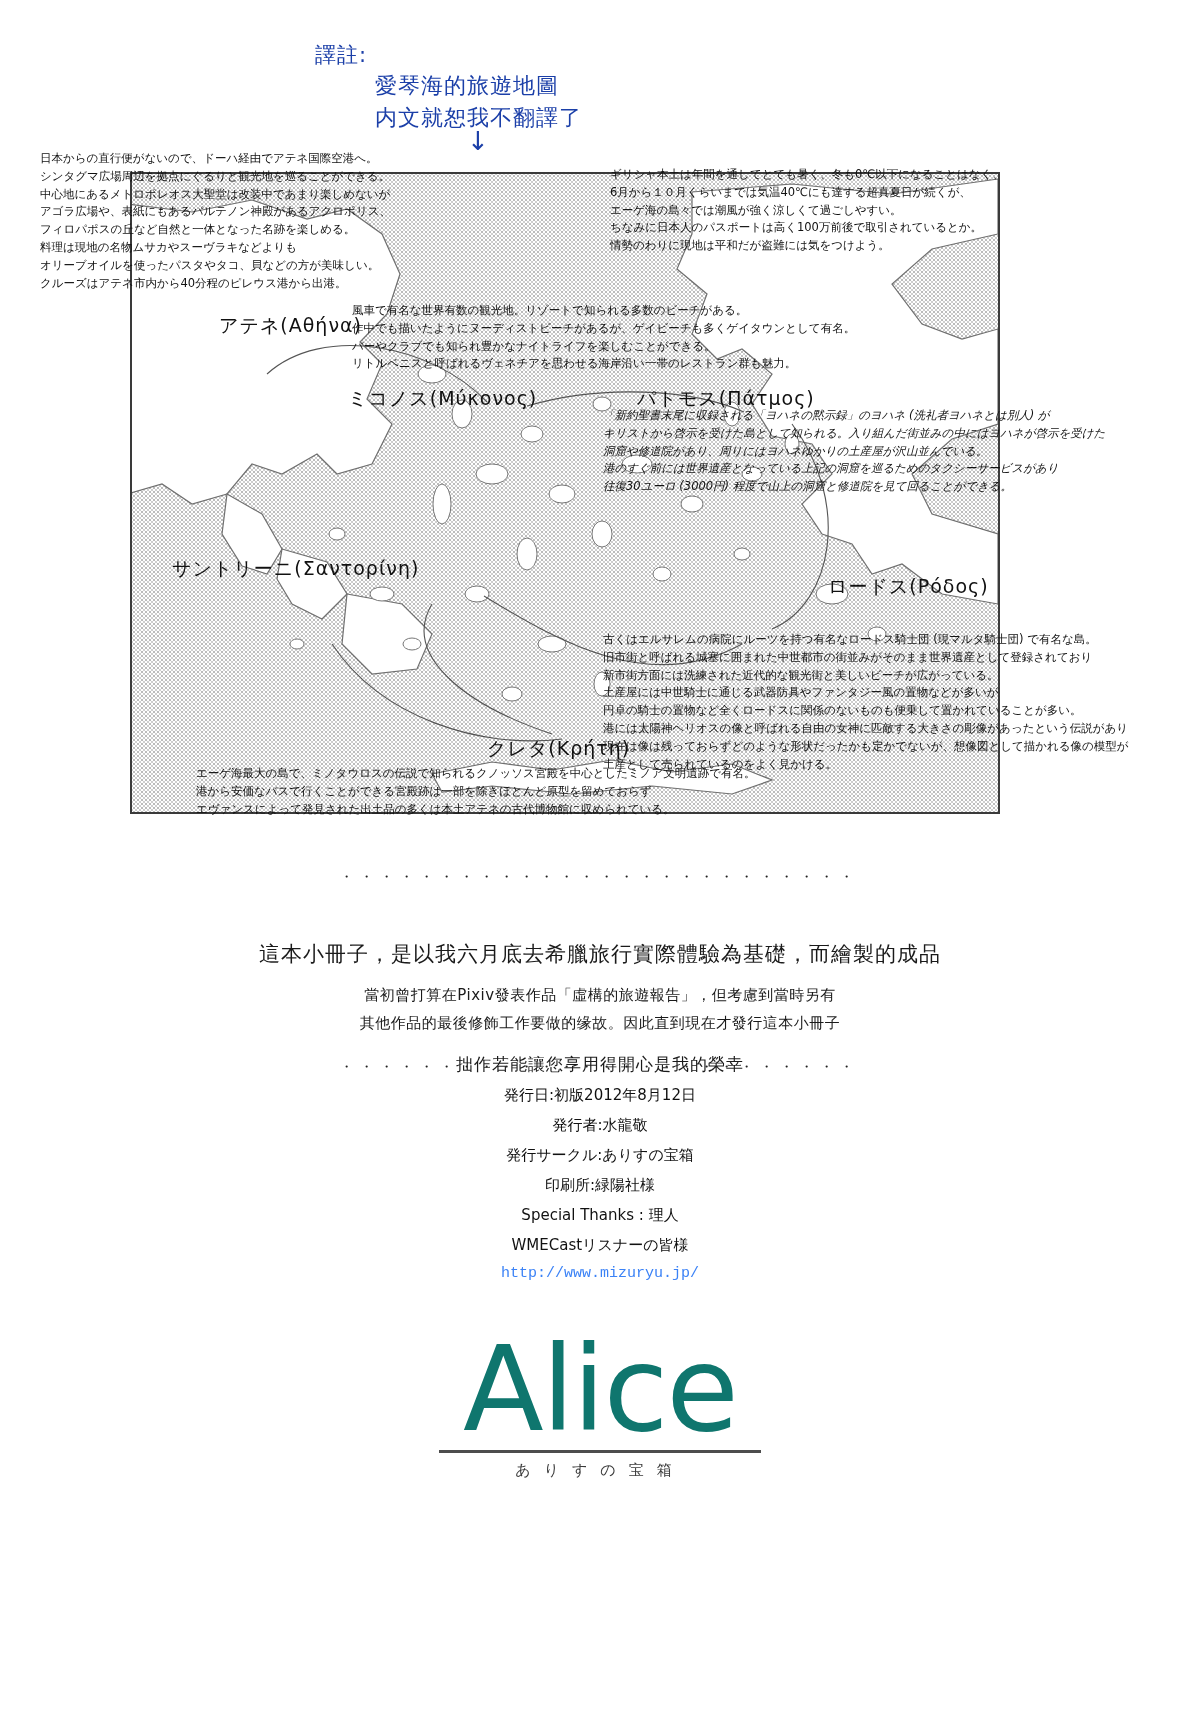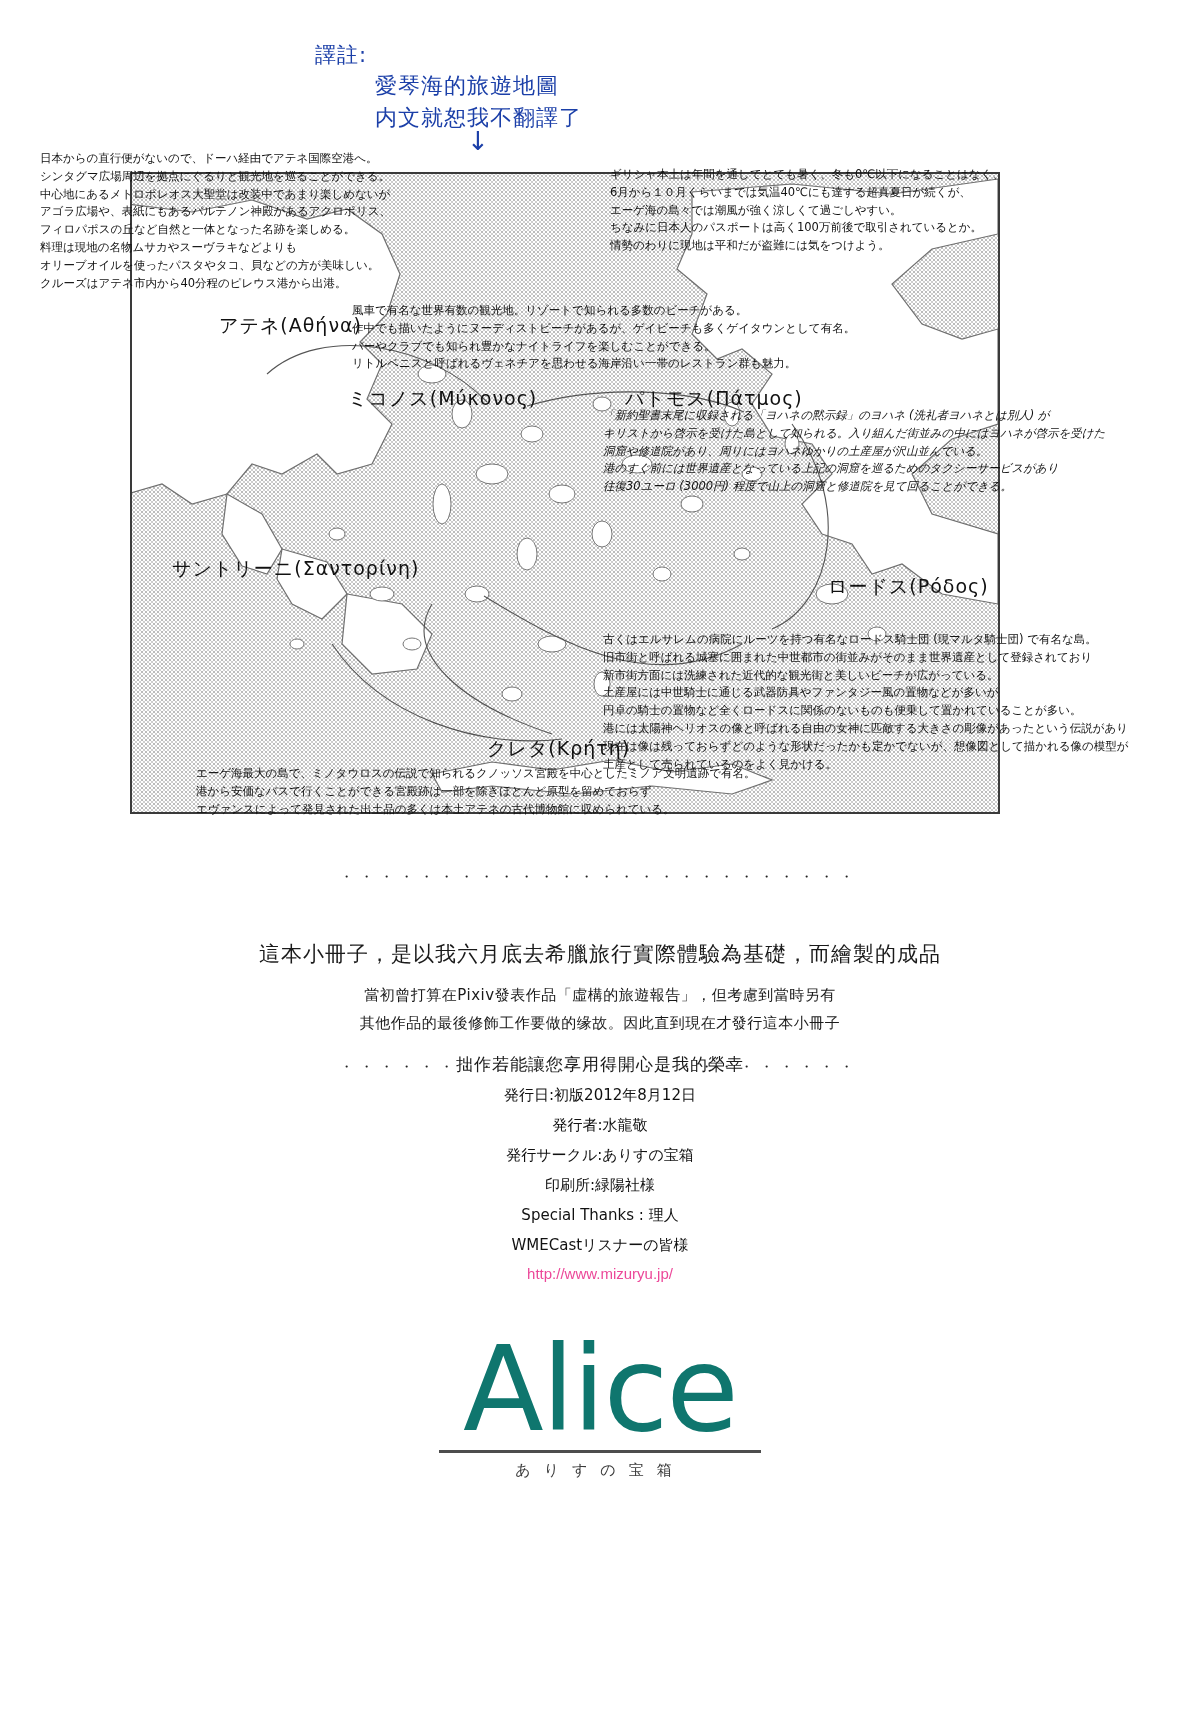--- a/index.html
+++ b/index.html
@@ -115,22 +115,22 @@
     text-align: center;
     font-size: 15px;
     line-height: 2.0;
     color: #111;
   }
   .url {
     position: absolute;
     left: 0; right: 0;
     text-align: center;
     font-size: 15px;
-    color: #ec4899;
-    font-family: Liberation Sans, sans-serif;
+    color: #3b82f6;
+    font-family: Liberation Mono, monospace;
   }
 
   
   .logo-box {
     position: absolute;
     left: 0; right: 0;
     top: 1330px;
     text-align: center;
   }
   .logo-word {
@@ -224,21 +224,21 @@
         <path d="M660 250 C 720 330, 700 430, 640 455"></path>
         <path d="M610 470 C 520 520, 430 470, 352 422"></path>
         <path d="M300 430 C 270 480, 330 530, 420 560"></path>
         <path d="M430 565 C 350 575, 250 545, 200 470"></path>
       </g>
     </svg>
   </div>
 
   <div class="place" style="left:219px; top:163px;">アテネ(Αθήνα)</div>
   <div class="place" style="left:348px; top:236px;">ミコノス(Μύκονος)</div>
-  <div class="place" style="left:625px; top:236px;">パトモス(Πάτμος)</div>
+  <div class="place" style="left:625px; top:236px;padding-left:12px;">パトモス(Πάτμος)</div>
   <div class="place" style="left:172px; top:406px;">サントリーニ(Σαντορίνη)</div>
   <div class="place" style="left:828px; top:424px;">ロードス(Ρόδος)</div>
   <div class="place" style="left:487px; top:586px;">クレタ(Κρήτη)</div>
 
   <div class="note" style="left:40px; top:0px; width:520px;">日本からの直行便がないので、ドーハ経由でアテネ国際空港へ。
 シンタグマ広場周辺を拠点にぐるりと観光地を巡ることができる。
 中心地にあるメトロポレオス大聖堂は改装中であまり楽しめないが
 アゴラ広場や、表紙にもあるパルテノン神殿があるアクロポリス、
 フィロパポスの丘など自然と一体となった名跡を楽しめる。
 料理は現地の名物ムサカやスーヴラキなどよりも

